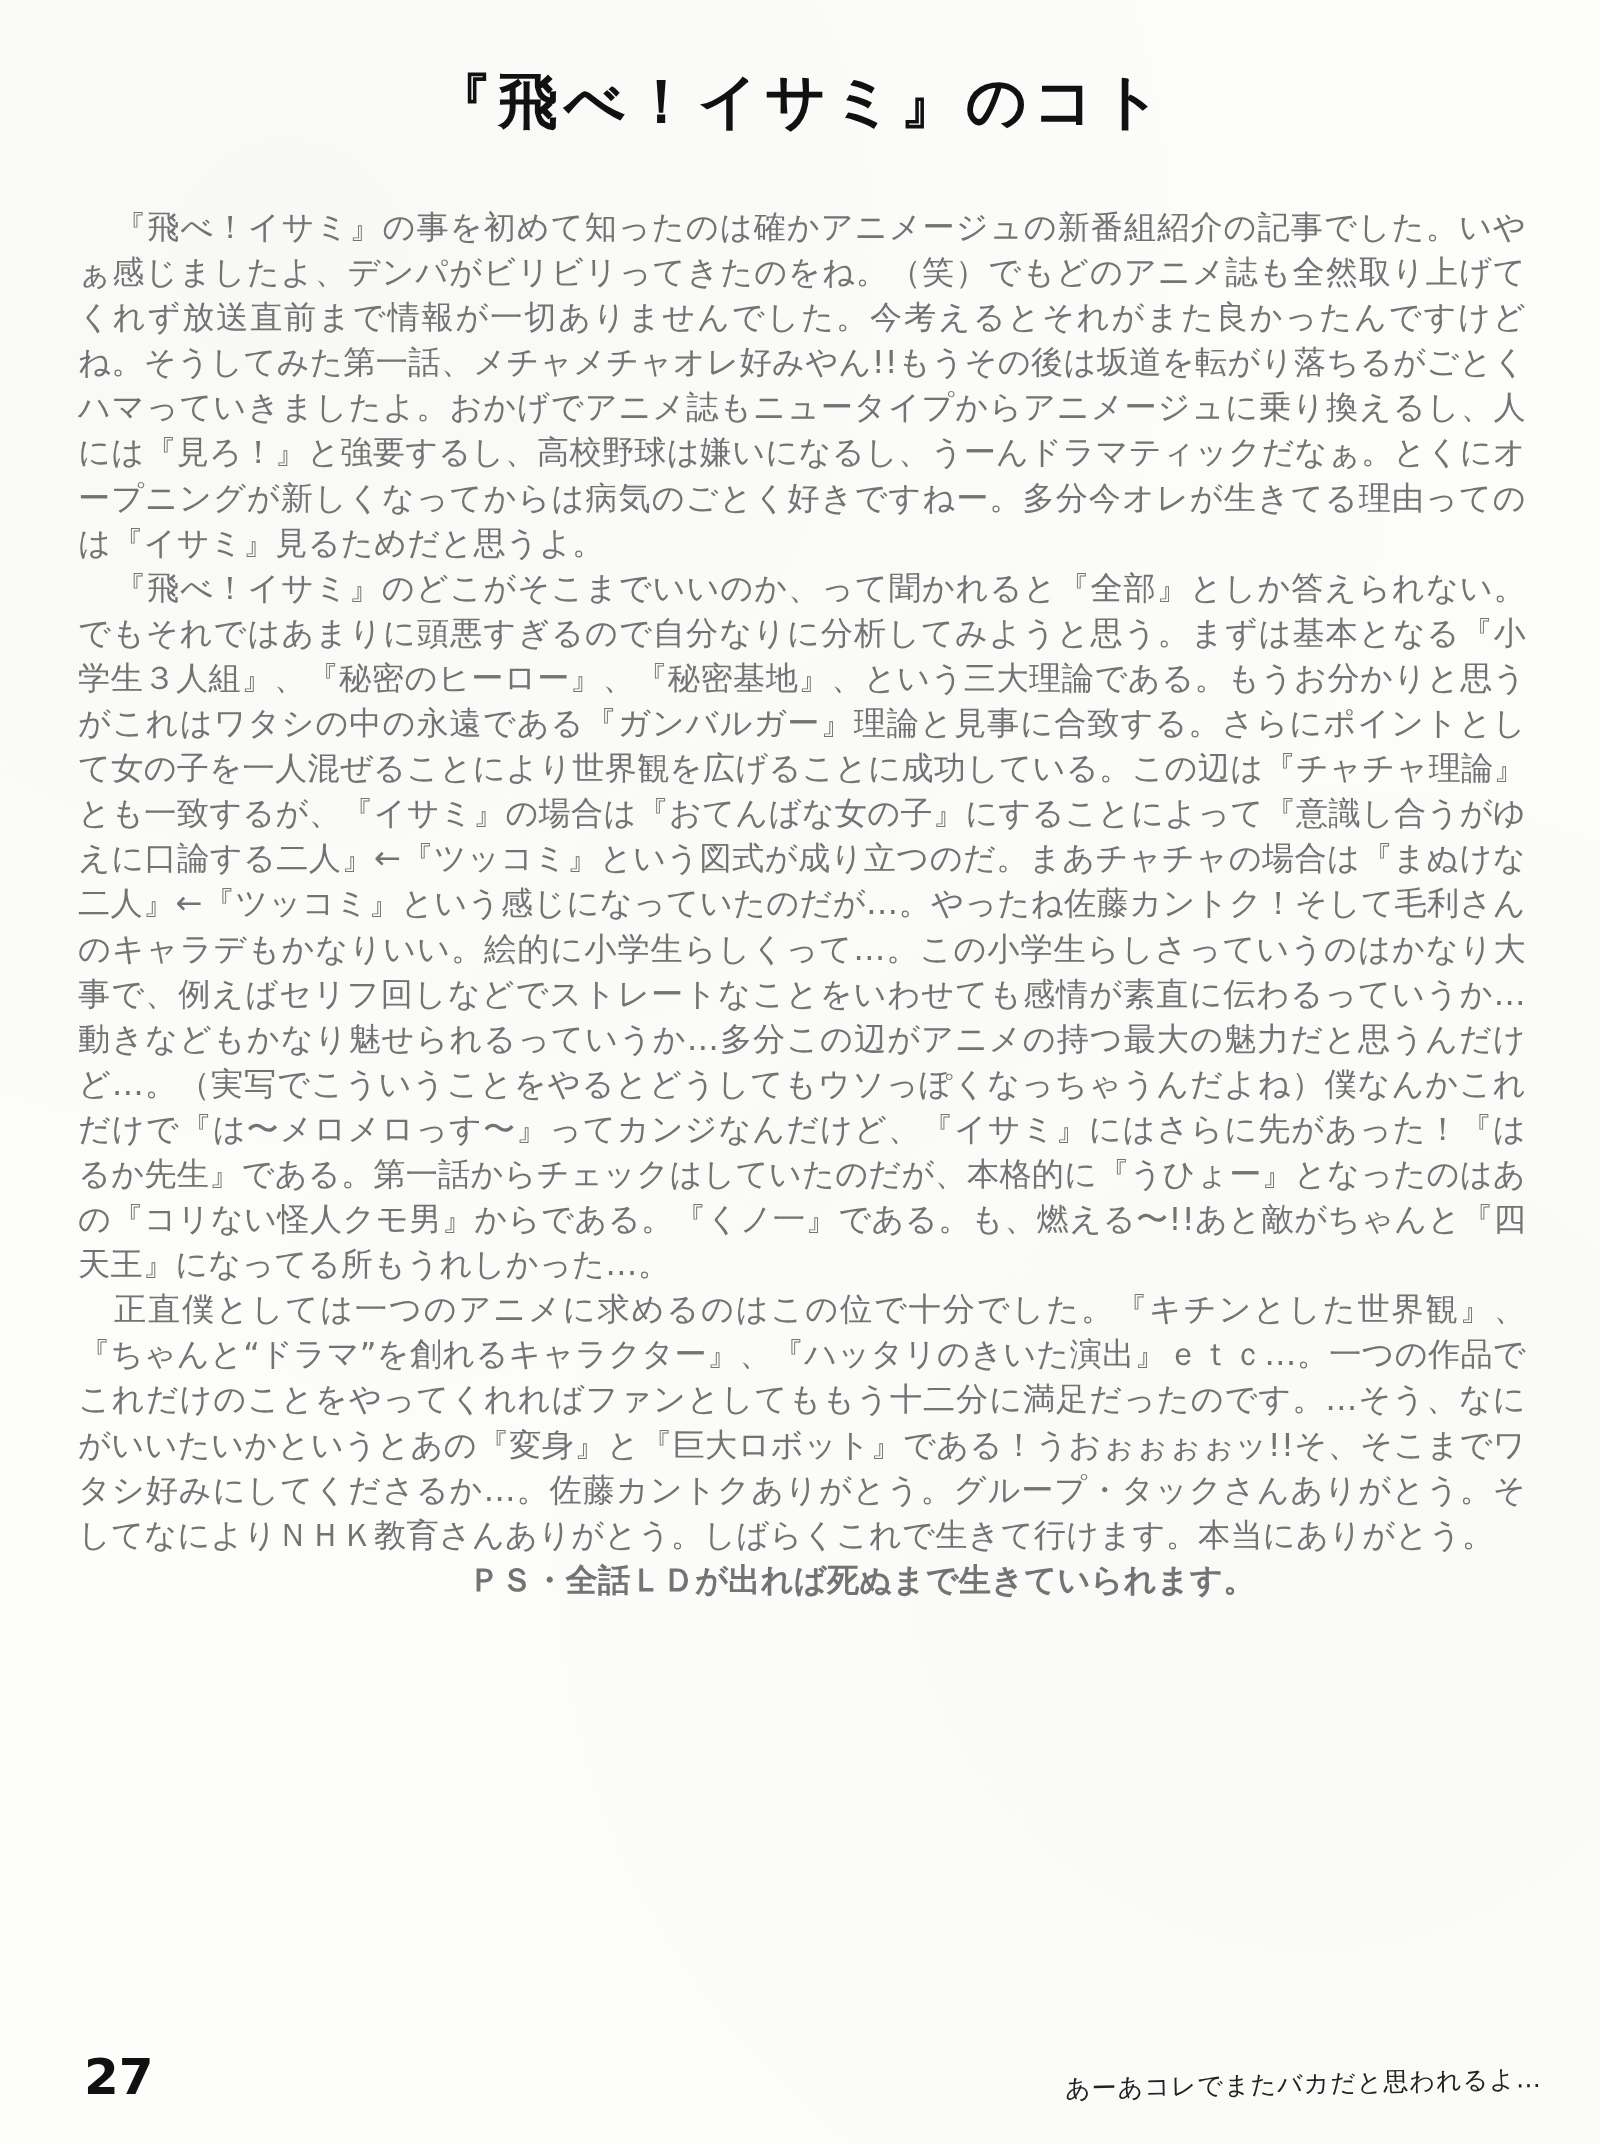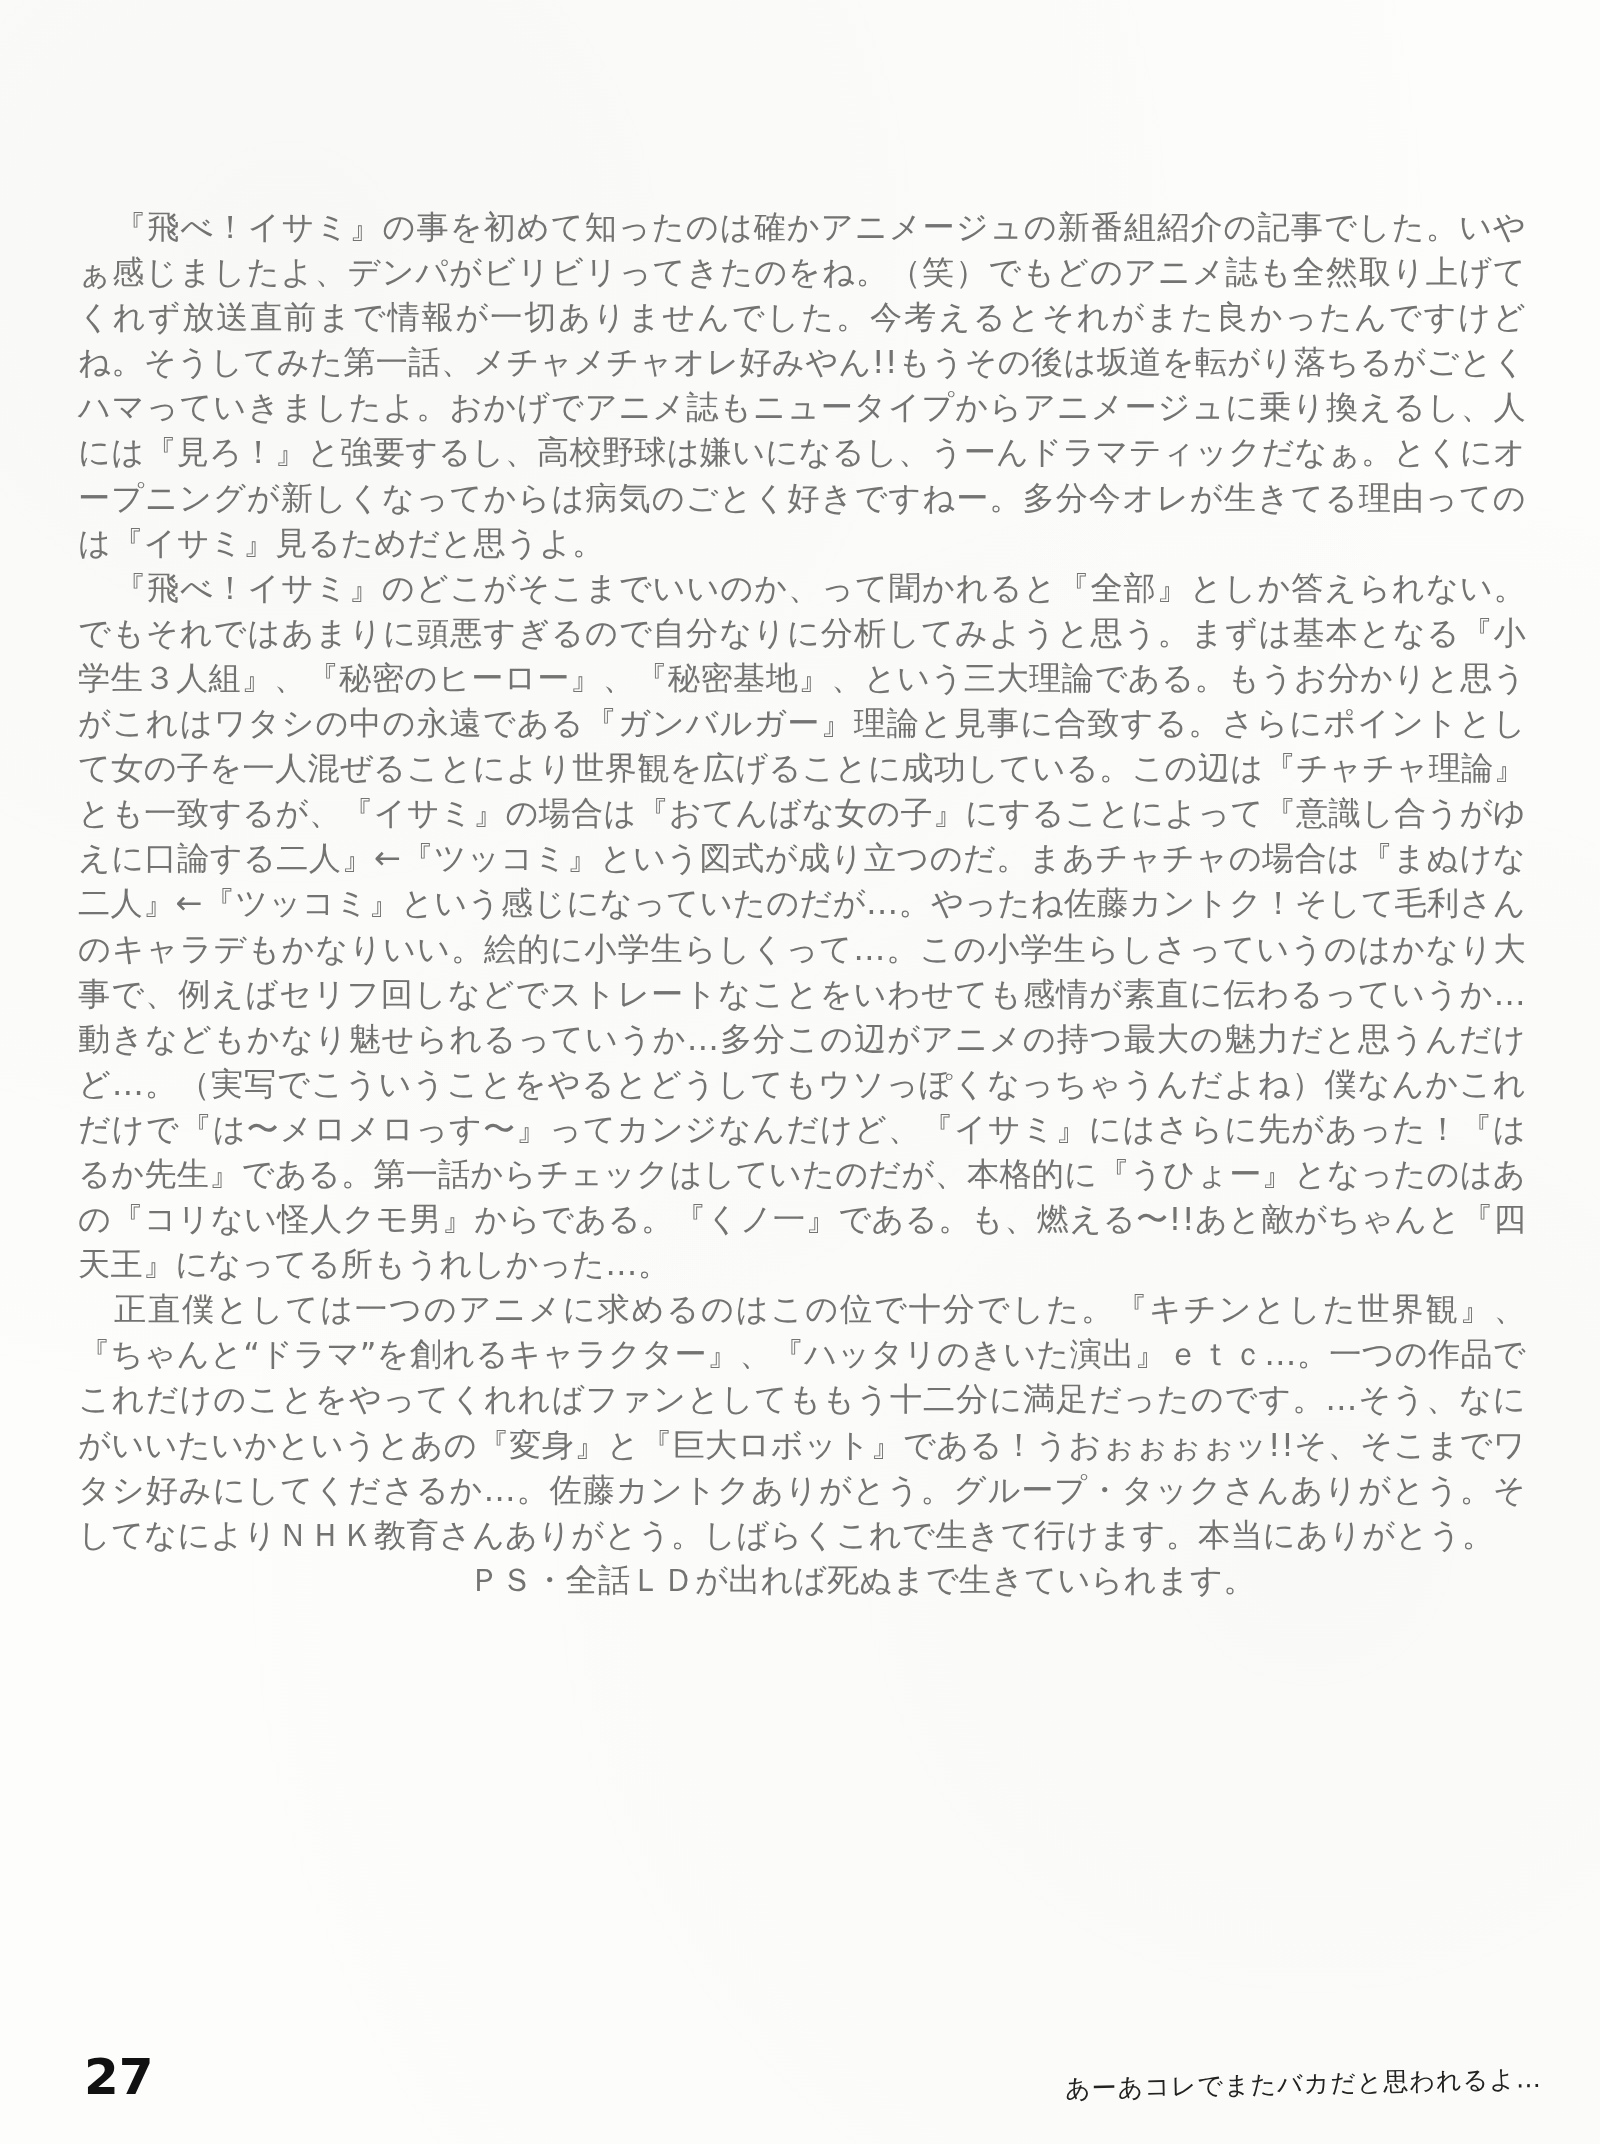--- a/index.html
+++ b/index.html
@@ -60,20 +60,21 @@
     text-indent: 36px;
   }
   .para.right {
     text-align: right;
     text-indent: 0;
   }
   .ps-line {
     text-indent: 0;
     text-align: center;
     padding-left: 120px;
+    font-weight: bold;
   }
   .page-number {
     position: absolute;
     left: 72px;
     bottom: 38px;
     font-size: 50px;
     font-weight: 700;
     color: #111;
     font-family: "DejaVu Sans", sans-serif;
     margin-left: 12px;
@@ -88,20 +89,21 @@
     letter-spacing: 1px;
     transform: rotate(-1.2deg);
     white-space: nowrap;
   }
 </style>
 </head>
 <body>
 
 <div class="page">
 
+  <div class="doc-title">『飛べ！イサミ』のコト</div>
 
   <div class="body-text">
     <p class="para">『飛べ！イサミ』の事を初めて知ったのは確かアニメージュの新番組紹介の記事でした。いやぁ感じましたよ、デンパがビリビリってきたのをね。（笑）でもどのアニメ誌も全然取り上げてくれず放送直前まで情報が一切ありませんでした。今考えるとそれがまた良かったんですけどね。そうしてみた第一話、メチャメチャオレ好みやん!!もうその後は坂道を転がり落ちるがごとくハマっていきましたよ。おかげでアニメ誌もニュータイプからアニメージュに乗り換えるし、人には『見ろ！』と強要するし、高校野球は嫌いになるし、うーんドラマティックだなぁ。とくにオープニングが新しくなってからは病気のごとく好きですねー。多分今オレが生きてる理由ってのは『イサミ』見るためだと思うよ。</p>
     <p class="para">『飛べ！イサミ』のどこがそこまでいいのか、って聞かれると『全部』としか答えられない。でもそれではあまりに頭悪すぎるので自分なりに分析してみようと思う。まずは基本となる『小学生３人組』、『秘密のヒーロー』、『秘密基地』、という三大理論である。もうお分かりと思うがこれはワタシの中の永遠である『ガンバルガー』理論と見事に合致する。さらにポイントとして女の子を一人混ぜることにより世界観を広げることに成功している。この辺は『チャチャ理論』とも一致するが、『イサミ』の場合は『おてんばな女の子』にすることによって『意識し合うがゆえに口論する二人』←『ツッコミ』という図式が成り立つのだ。まあチャチャの場合は『まぬけな二人』←『ツッコミ』という感じになっていたのだが…。やったね佐藤カントク！そして毛利さんのキャラデもかなりいい。絵的に小学生らしくって…。この小学生らしさっていうのはかなり大事で、例えばセリフ回しなどでストレートなことをいわせても感情が素直に伝わるっていうか…動きなどもかなり魅せられるっていうか…多分この辺がアニメの持つ最大の魅力だと思うんだけど…。（実写でこういうことをやるとどうしてもウソっぽくなっちゃうんだよね）僕なんかこれだけで『は〜メロメロっす〜』ってカンジなんだけど、『イサミ』にはさらに先があった！『はるか先生』である。第一話からチェックはしていたのだが、本格的に『うひょー』となったのはあの『コリない怪人クモ男』からである。『くノ一』である。も、燃える〜!!あと敵がちゃんと『四天王』になってる所もうれしかった…。</p>
     <p class="para">正直僕としては一つのアニメに求めるのはこの位で十分でした。『キチンとした世界観』、『ちゃんと“ドラマ”を創れるキャラクター』、『ハッタリのきいた演出』ｅｔｃ…。一つの作品でこれだけのことをやってくれればファンとしてももう十二分に満足だったのです。…そう、なにがいいたいかというとあの『変身』と『巨大ロボット』である！うおぉぉぉぉッ!!そ、そこまでワタシ好みにしてくださるか…。佐藤カントクありがとう。グループ・タックさんありがとう。そしてなによりＮＨＫ教育さんありがとう。しばらくこれで生きて行けます。本当にありがとう。</p>
     <p class="para ps-line">ＰＳ・全話ＬＤが出れば死ぬまで生きていられます。</p>
   </div>
 
   <div class="page-number">27</div>
 

